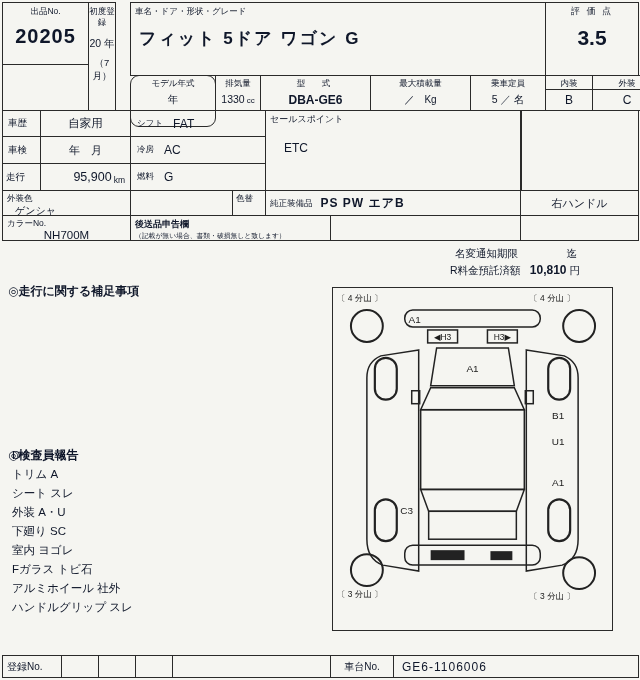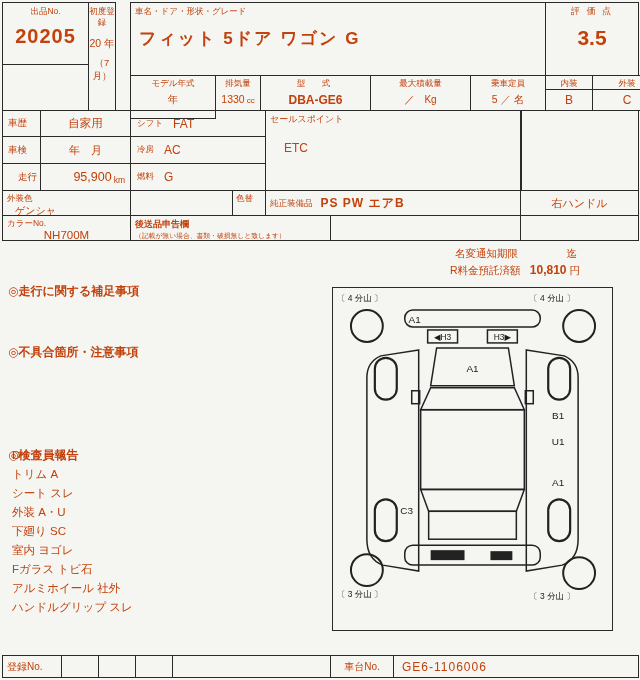--- a/index.html
+++ b/index.html
@@ -1,19 +1,19 @@
 <!DOCTYPE html>
 <html><head>
 <meta charset="utf-8">
 <style>
   * { margin:0; padding:0; box-sizing:border-box; }
   html,body { background:#e9e9e5; }
   .sheet {
     position:relative; width:640px; height:680px;
-    background:#f5f5f1; color:#c2410c;
+    background:#f5f5f1; color:#0f172a;
     font-family:"Liberation Sans","DejaVu Sans",sans-serif;
     overflow:hidden;
   }
   .cell { position:absolute; border:1px solid #2a2a2a; }
   .abs  { position:absolute; }
   .lbl  { font-size:8.5px; line-height:1.25; }
   .lbl9 { font-size:9px; line-height:1.25; }
   .tc   { text-align:center; }
   .vctr { display:flex; align-items:center; }
   .hd   { font-size:8.5px; text-align:center; padding-top:2px; height:14px; }
@@ -44,21 +44,21 @@
   <div class="cell" style="left:130px;top:2px;width:416px;height:74px;">
     <div class="lbl" style="padding:3px 0 0 4px;">車名・ドア・形状・グレード</div>
     <div style="font-size:17px;font-weight:600;letter-spacing:2px;padding:10px 0 0 8px;">フィット 5ドア ワゴン G</div>
   </div>
 
   <div class="cell" style="left:545px;top:2px;width:94px;height:74px;">
     <div class="lbl9 tc" style="padding-top:3px;letter-spacing:2px;">評 価 点</div>
     <div class="tc" style="font-size:21px;font-weight:600;margin-top:9px;">3.5</div>
   </div>
 
-  <div class="cell" style="left:130px;top:75px;width:86px;height:44px;">
+  <div class="cell" style="left:130px;top:75px;width:86px;height:52px;border-radius:9px;">
     <div class="hd">モデル年式</div>
     <div class="vl" style="font-size:10.5px;">年</div>
   </div>
   <div class="cell" style="left:215px;top:75px;width:46px;height:36px;">
     <div class="hd">排気量</div>
     <div style="display:flex;justify-content:center;align-items:baseline;gap:2px;margin-top:3px;">
       <span style="font-size:10.5px;">1330</span>
       <span style="font-size:8px;">cc</span>
     </div>
   </div>
@@ -90,21 +90,21 @@
     <span class="v">FAT</span>
   </div>
 
   <div class="cell vctr" style="left:2px;top:136px;width:39px;height:28px;padding-left:5px;font-size:9.5px;">車検</div>
   <div class="cell vctr" style="left:40px;top:136px;width:91px;height:28px;justify-content:center;font-size:11px;">年　月</div>
   <div class="cell inline-lv" style="left:130px;top:136px;width:136px;height:28px;">
     <span class="l">冷房</span>
     <span class="v">AC</span>
   </div>
 
-  <div class="cell vctr" style="left:2px;top:163px;width:39px;height:28px;padding-left:15px;font-size:9.5px;">走行</div>
+  <div class="cell vctr" style="left:2px;top:163px;width:39px;height:28px;padding-left:3px;font-size:9.5px;">走行</div>
   <div class="cell vctr" style="left:40px;top:163px;width:91px;height:28px;justify-content:flex-end;padding-right:5px;gap:2px;">
     <span style="font-size:12.5px;">95,900</span>
     <span style="font-size:8.5px;align-self:flex-end;padding-bottom:5px;">km</span>
   </div>
   <div class="cell inline-lv" style="left:130px;top:163px;width:136px;height:28px;">
     <span class="l">燃料</span>
     <span class="v">G</span>
   </div>
 
   <div class="cell" style="left:265px;top:110px;width:257px;height:81px;">
@@ -142,21 +142,20 @@
     <span>名変通知期限</span>
     <span>迄</span>
   </div>
   <div class="abs" style="left:450px;top:263px;width:130px;display:flex;align-items:baseline;font-size:10.5px;">
     <span>R料金預託済額</span>
     <span style="margin-left:auto;font-size:12px;font-weight:600;">10,810</span>
     <span style="margin-left:3px;">円</span>
   </div>
 
   <div class="abs" style="left:8px;top:283px;font-size:12px;font-weight:600;">◎走行に関する補足事項</div>
-  <div class="abs" style="left:8px;top:344px;font-size:12px;font-weight:600;">◎不具合箇所・注意事項</div>
   <div class="abs" style="left:8px;top:447px;font-size:12px;font-weight:600;">◎検査員報告</div>
 
   <div class="abs" style="left:12px;top:446px;">
     <div class="report-line">Dミラー A</div>
     <div class="report-line">トリム A</div>
     <div class="report-line">シート スレ</div>
     <div class="report-line">外装 A・U</div>
     <div class="report-line">下廻り SC</div>
     <div class="report-line">室内 ヨゴレ</div>
     <div class="report-line">Fガラス トビ石</div>

